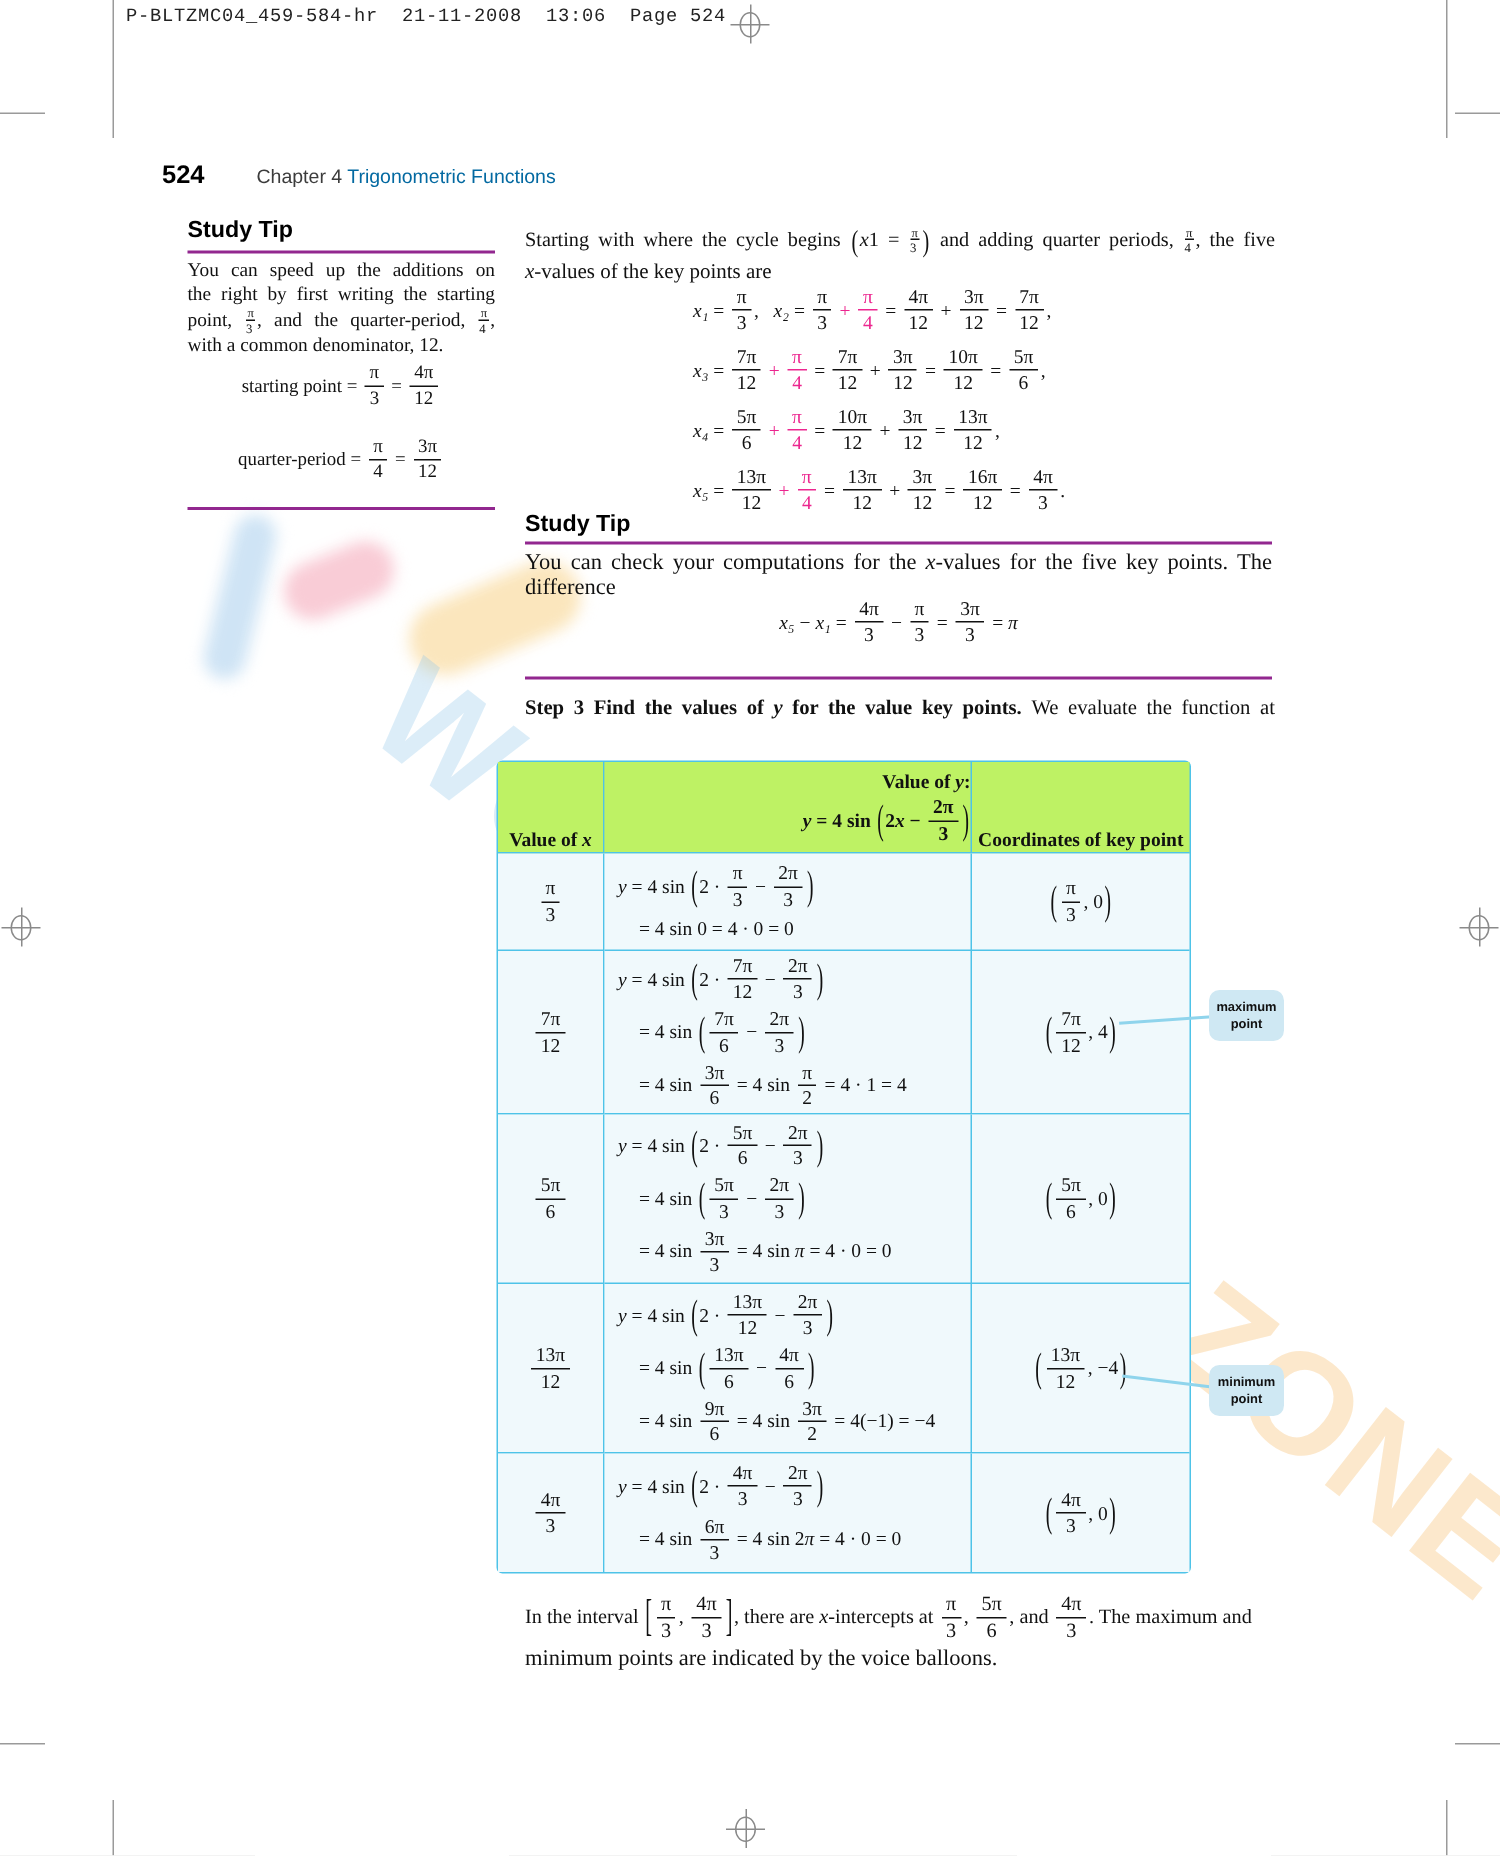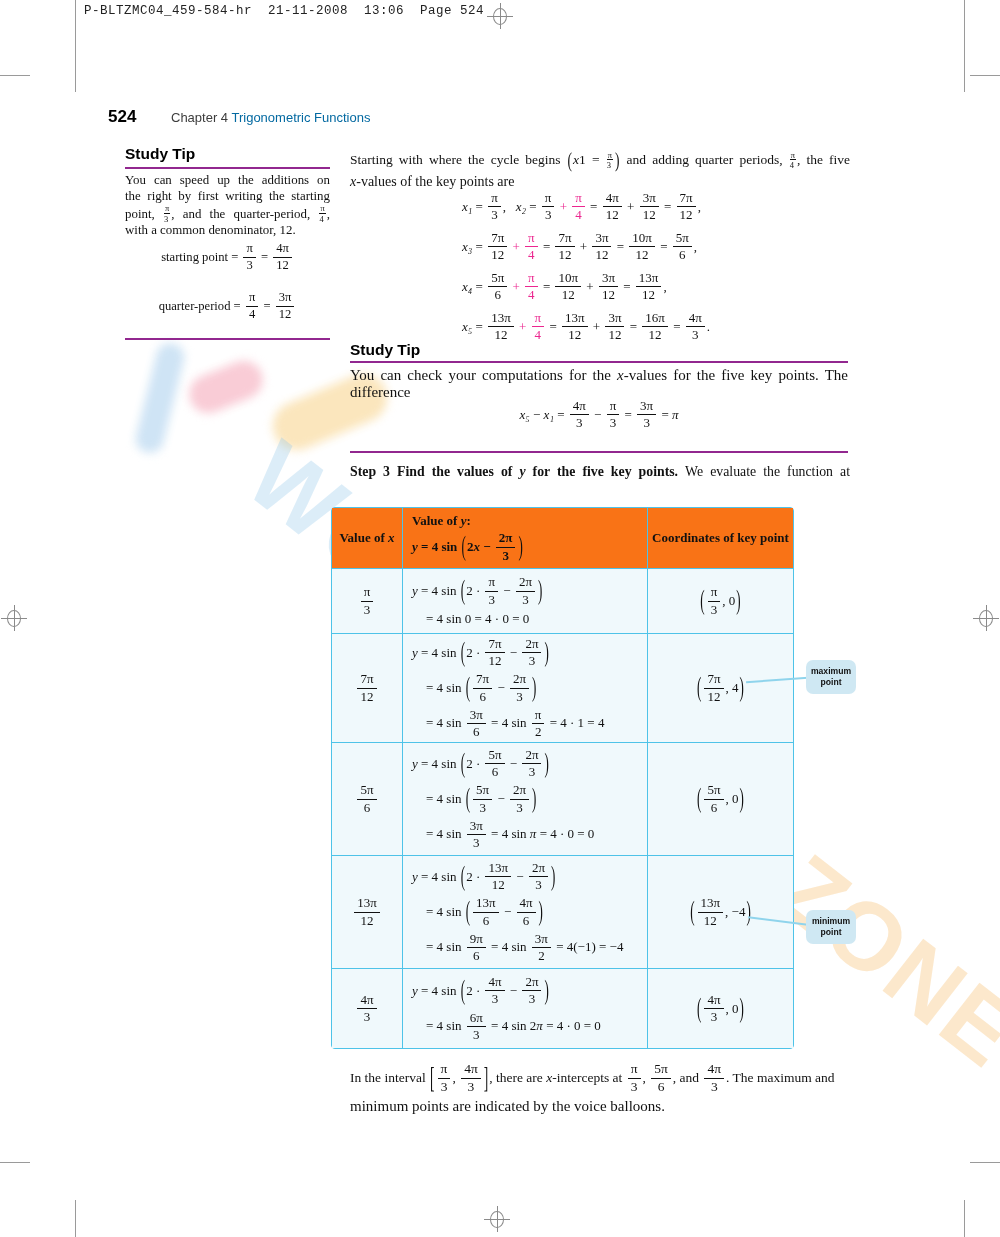--- a/index.html
+++ b/index.html
@@ -49,21 +49,21 @@
 
   
   .stepline{font-size:13.8px;line-height:16.5px;width:500px;}
 
   
   .ktable{position:absolute;left:331px;top:507px;display:grid;
           grid-template-columns:71px 245px 145px;
           grid-template-rows:61px 65px 109px 113px 113px 79px;
           border:1.7px solid #4ec3e8;border-radius:4px;background:#4ec3e8;}
   .cell{background:#f0f9fc;display:flex;overflow:hidden;}
-  .cell.hdr{background:#f97316;}
+  .cell.hdr{background:#bef264;align-items:flex-end;}
   .cell{border-right:1px solid #4ec3e8;border-bottom:1px solid #4ec3e8;}
   .cell.lastcol{border-right:none;}
   .cell.lastrow{border-bottom:none;}
   .ccenter{align-items:center;justify-content:center;}
   .cleft{flex-direction:column;justify-content:center;padding-left:9px;}
   .hdrtxt{font-family:"Liberation Serif",serif;font-weight:bold;font-size:13px;text-align:center;}
   .ytable{font-size:12.4px;}
   .yline{margin:2px 0;}
   .yindent{margin-left:14px;}
   .xcol{font-size:12.6px;}
@@ -147,21 +147,21 @@
 
   <div class="abs tiphead" style="left:350px;top:341px;">Study Tip</div>
   <div class="prule" style="left:350px;top:361px;width:498px;"></div>
   <div class="abs" style="left:350px;top:367px;width:498px;">
     <div class="pline just" style="font-size:15px;line-height:16.5px;"><span class="mt">You can check your computations for the </span><span class="mi">x</span><span class="mt">-values for the five key points. The difference</span></div>
   </div>
   <div class="abs mline mcenter" style="left:350px;top:399px;width:498px;"><span class="mi">x₅</span><span class="mt"> − </span><span class="mi">x₁</span><span class="mt"> = </span><span class="frac"><span class="num">4π</span><span class="den">3</span></span><span class="mt"> − </span><span class="frac"><span class="num">π</span><span class="den">3</span></span><span class="mt"> = </span><span class="frac"><span class="num">3π</span><span class="den">3</span></span><span class="mt"> = </span><span class="mi">π</span></div>
   <div class="prule" style="left:350px;top:451px;width:498px;"></div>
 
   <div class="abs" style="left:350px;top:464px;">
-    <div class="pline just stepline"><span class="mb">Step 3   Find the values of </span><span class="mbi">y</span><span class="mb"> for the five key points. </span><span class="mt">We evaluate the function at</span></div>
+    <div class="pline just stepline"><span class="mb">Step 3   Find the values of </span><span class="mbi">y</span><span class="mb"> for the value key points. </span><span class="mt">We evaluate the function at</span></div>
   </div>
 
   <div class="ktable">
     <div class="cell hdr ccenter">
         <div class="hdrtxt mline"><span class="mb">Value of </span><span class="mbi">x</span></div>
       </div>
     <div class="cell hdr cleft">
       <div class="hdrtxt mline" style="justify-content:flex-start;"><span class="mb">Value of </span><span class="mbi">y</span><span class="mb">:</span></div>
       <div class="hdrtxt mline" style="justify-content:flex-start;margin-top:2px;"><span class="mbi">y</span><span class="mb"> = 4 sin </span><span class="bigd" style="transform: scaleY(2.1);">(</span><span class="mb">2</span><span class="mbi">x</span><span class="mb"> − </span><span class="frac bold"><span class="num">2π</span><span class="den">3</span></span><span class="bigd" style="transform: scaleY(2.1);">)</span></div>
     </div>

